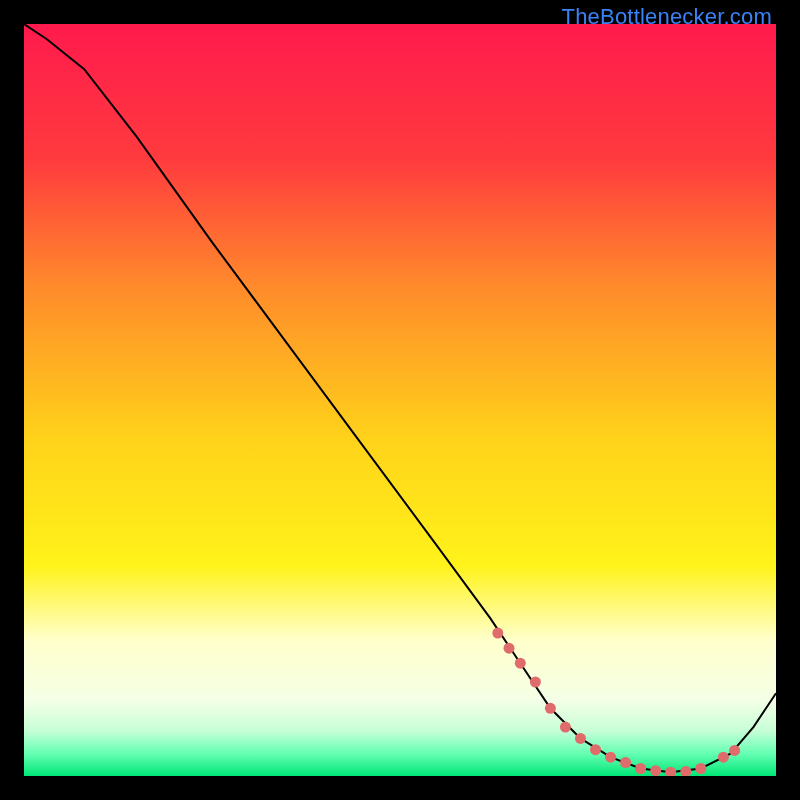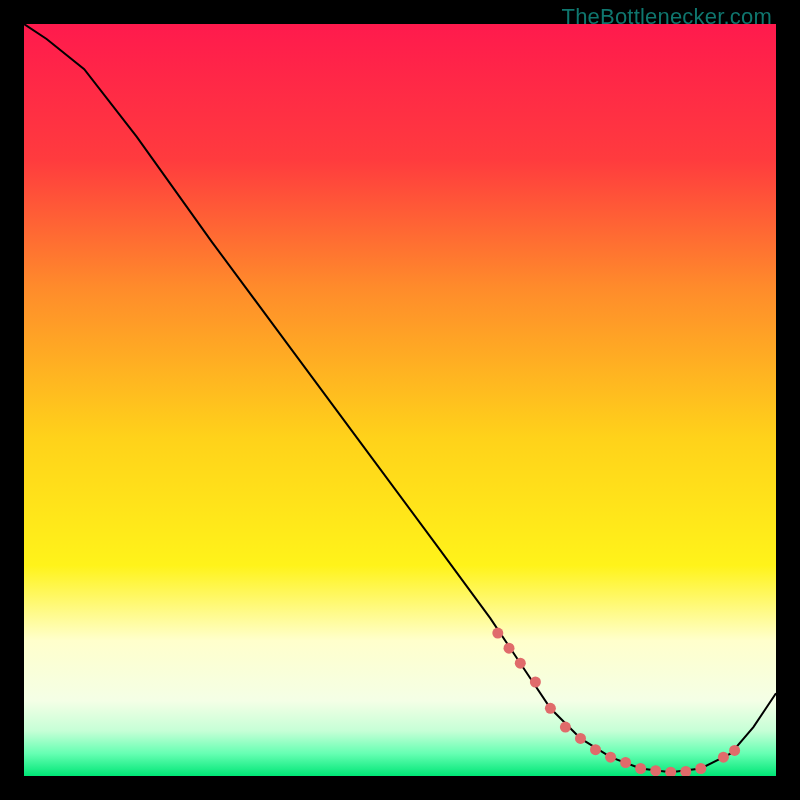--- a/index.html
+++ b/index.html
@@ -23,21 +23,21 @@
     position: absolute;
     left: 0;
     top: 0;
     width: 752px;
     height: 752px;
   }
   .watermark {
     position: absolute;
     top: 4px;
     right: 28px;
-    color: #0f766e;
+    color: #3b82f6;
     font-size: 22px;
     font-weight: 500;
     letter-spacing: 0.2px;
   }
 </style>
 </head>
 <body>
 
 <div class="frame">
   <svg class="plot-area" viewBox="0 0 752 752">

